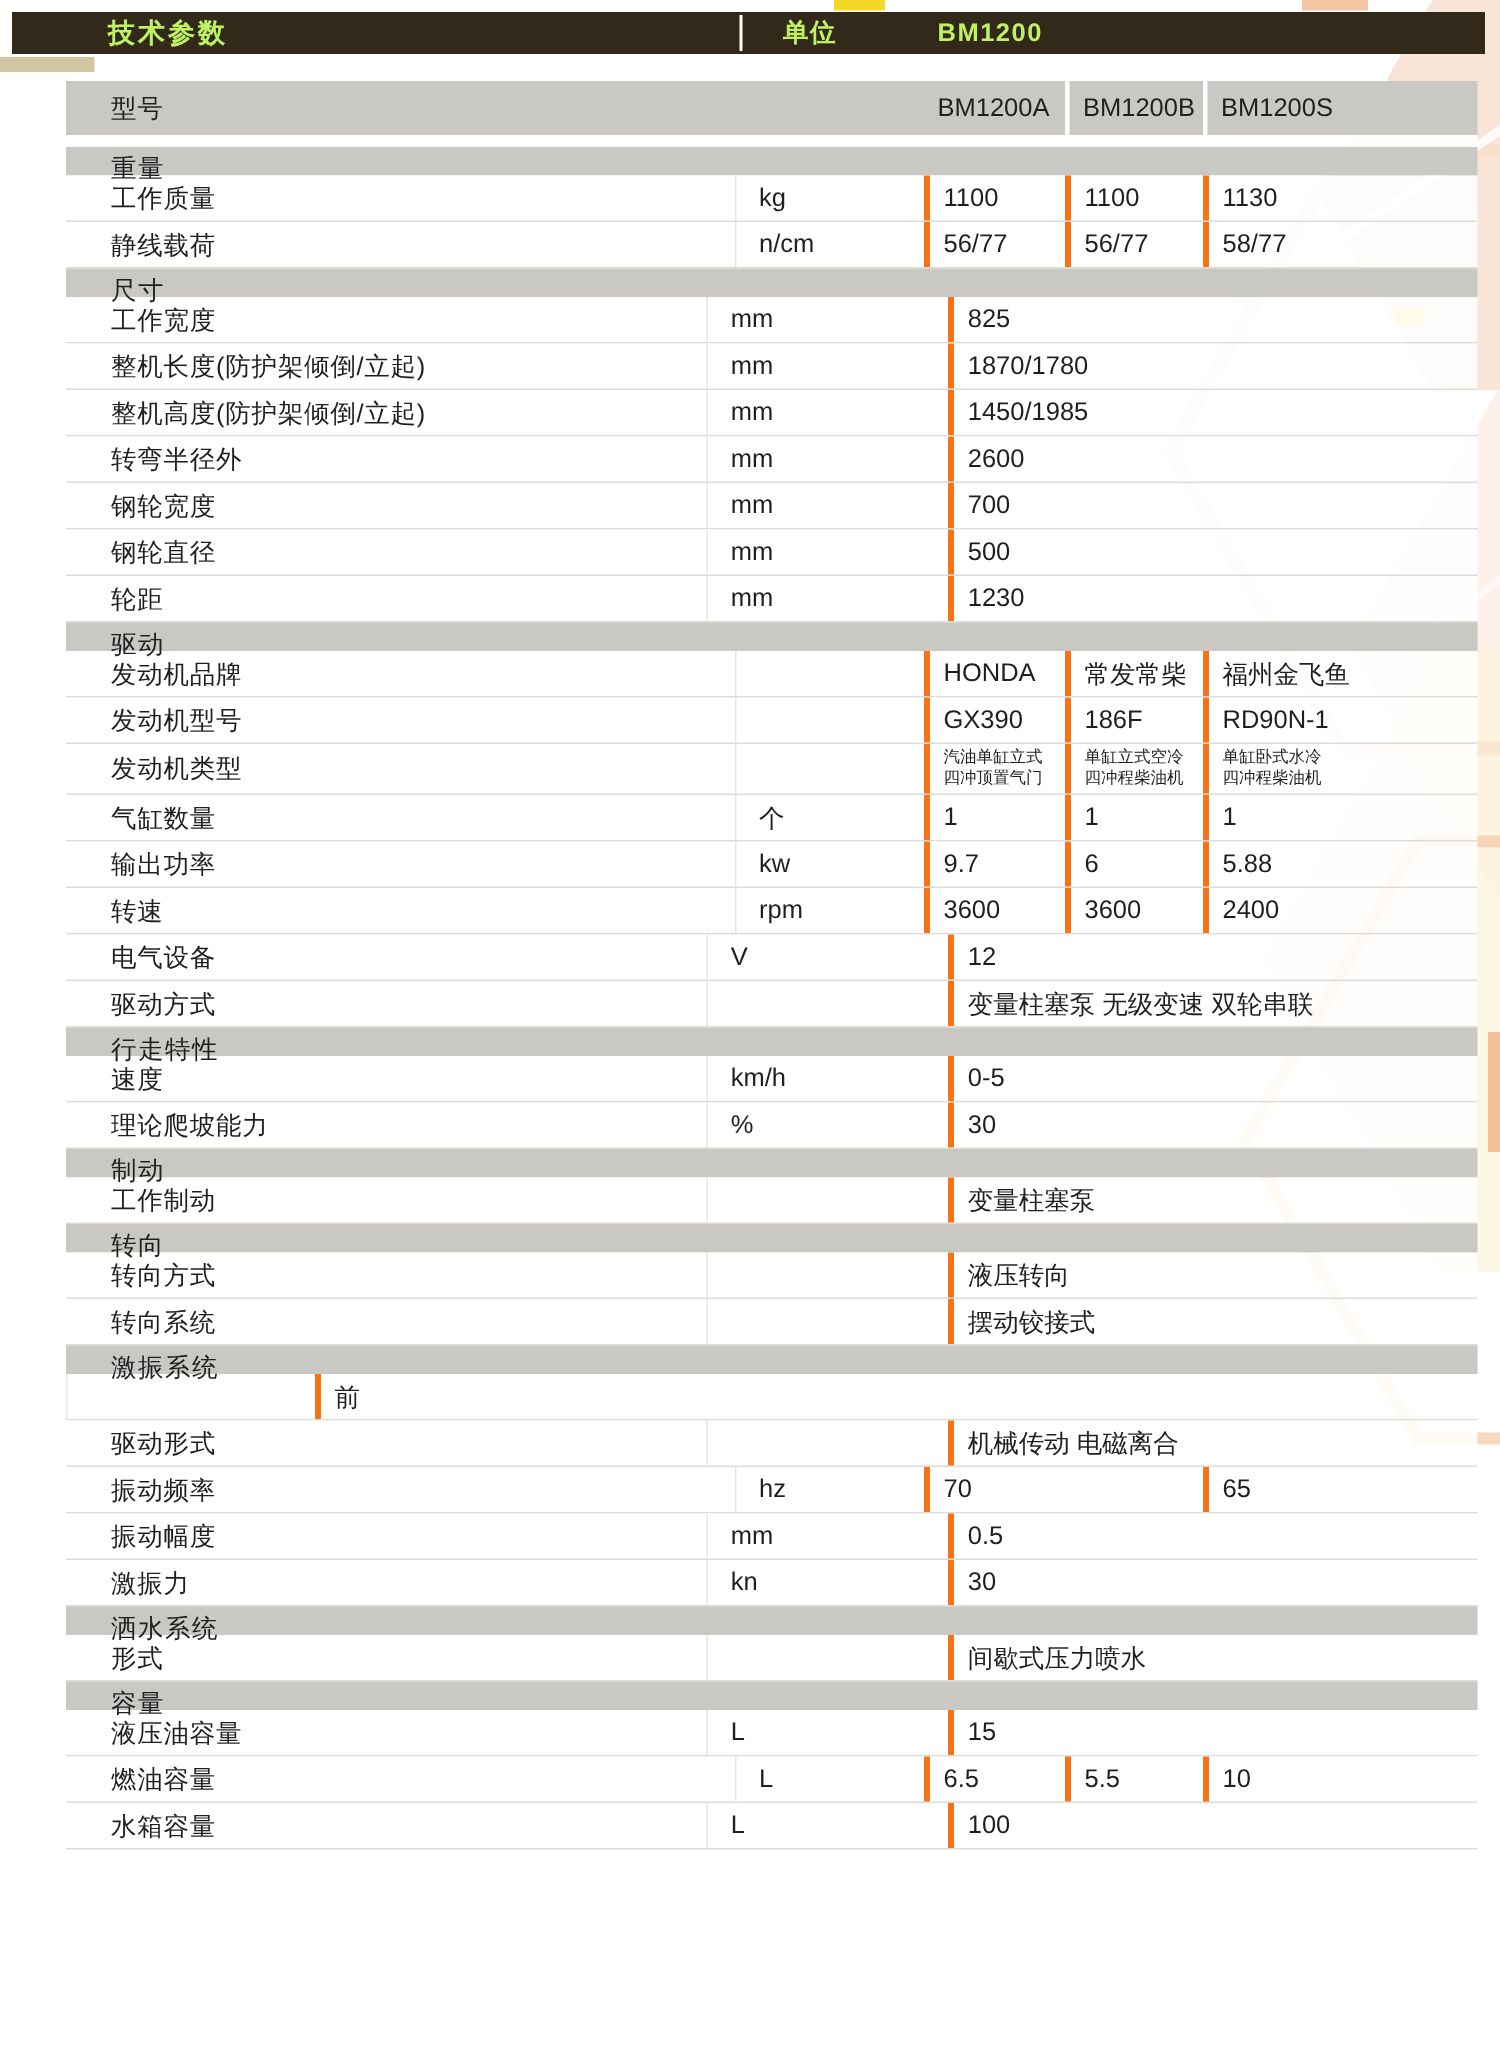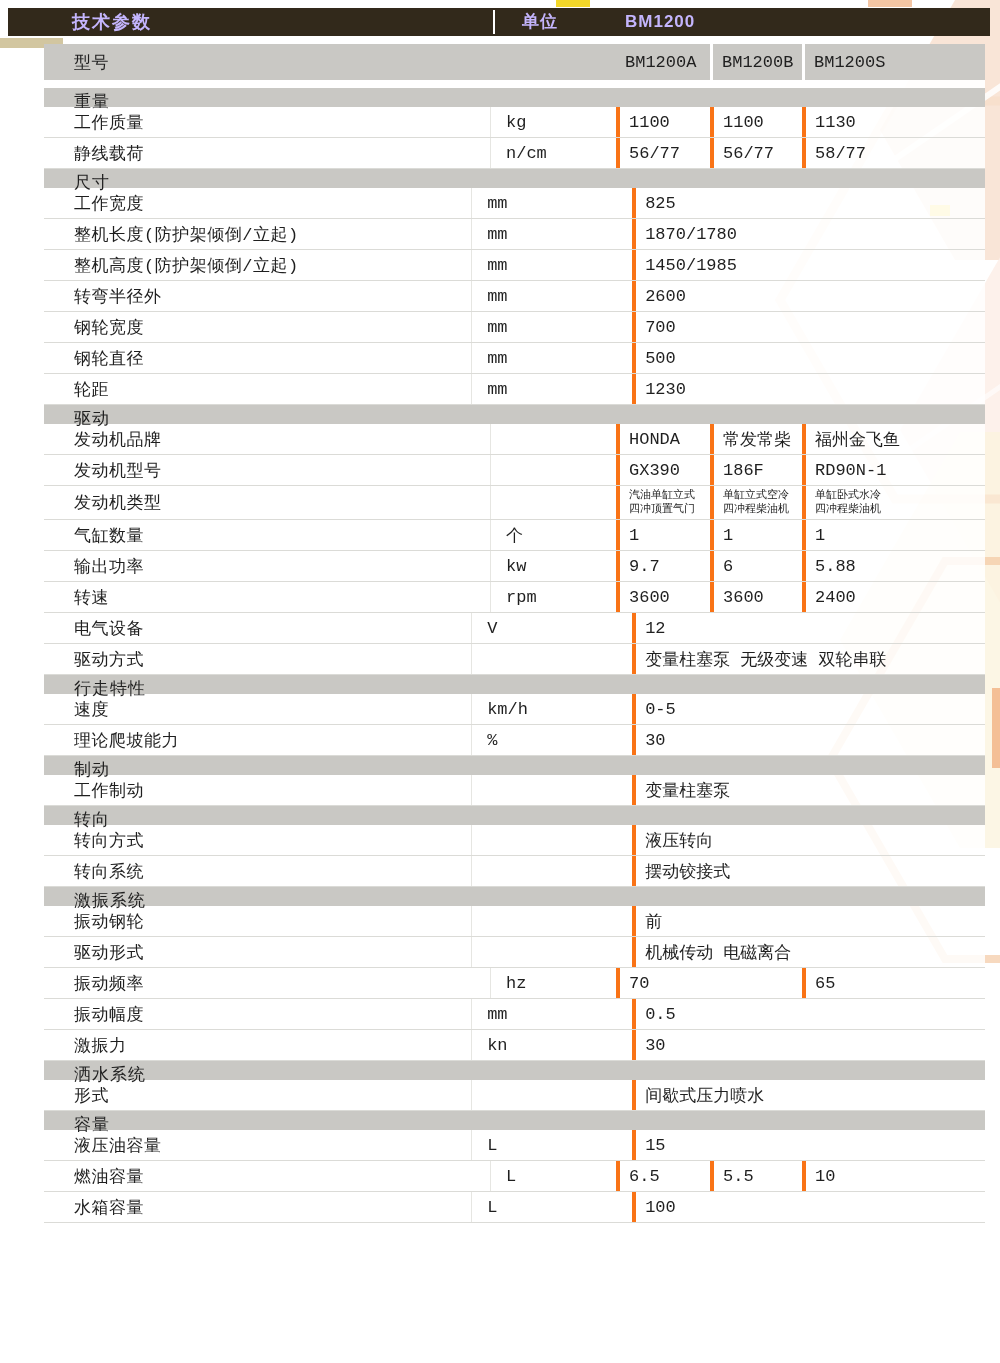--- a/index.html
+++ b/index.html
@@ -9,29 +9,29 @@
     overflow:hidden;
     font-family:"Liberation Sans","DejaVu Sans",sans-serif;
     color:#1f1f1f;
     background:#ffffff;
   }
   .bg{position:absolute;left:0;top:0;width:1000px;height:1363px;}
 
   
   .header{
     position:absolute;left:8px;top:8px;width:982px;height:28px;
-    background:#32291b;color:#c4b5fd;
+    background:#32291b;color:#bef264;
   }
   .header .title{position:absolute;left:64px;top:0;height:28px;line-height:28px;font-size:18px;font-weight:bold;letter-spacing:2px;}
   .header .hdr-div{position:absolute;left:485px;top:2px;width:2px;height:24px;background:#ffffff;}
   .header .unit-label{position:absolute;left:514px;top:0;height:28px;line-height:28px;font-size:17px;font-weight:bold;letter-spacing:1px;}
   .header .model{position:absolute;left:617px;top:0;height:28px;line-height:28px;font-size:17px;font-weight:bold;letter-spacing:1px;}
 
   
-  .table{position:absolute;left:44px;top:44px;width:941px;font-family:Liberation Mono, monospace;}
+  .table{position:absolute;left:44px;top:54px;width:941px;}
   .row{
     display:flex;align-items:stretch;height:31px;
     background:rgba(255,255,255,0.86);
     border-bottom:1px solid #dbdbd7;
     box-sizing:border-box;
   }
   .row.model-row{height:36px;background:#c9c8c4;border-bottom:none;}
   .row.small-row{height:34px;}
   .gap-row{height:8px;background:rgba(255,255,255,0.95);}
   .section-bar{
@@ -217,21 +217,20 @@
         <div class="cell c-unit"></div>
         <div class="cell c-val w-abc">液压转向</div>
       </div>
       <div class="row">
         <div class="cell c-label">转向系统</div>
         <div class="cell c-unit"></div>
         <div class="cell c-val w-abc">摆动铰接式</div>
       </div>
       <div class="section-bar">激振系统</div>
       <div class="row">
-        <div class="cell c-label">振动钢轮</div>
         <div class="cell c-unit"></div>
         <div class="cell c-val w-abc">前</div>
       </div>
       <div class="row">
         <div class="cell c-label">驱动形式</div>
         <div class="cell c-unit"></div>
         <div class="cell c-val w-abc">机械传动 电磁离合</div>
       </div>
       <div class="row">
         <div class="cell c-label">振动频率</div>

